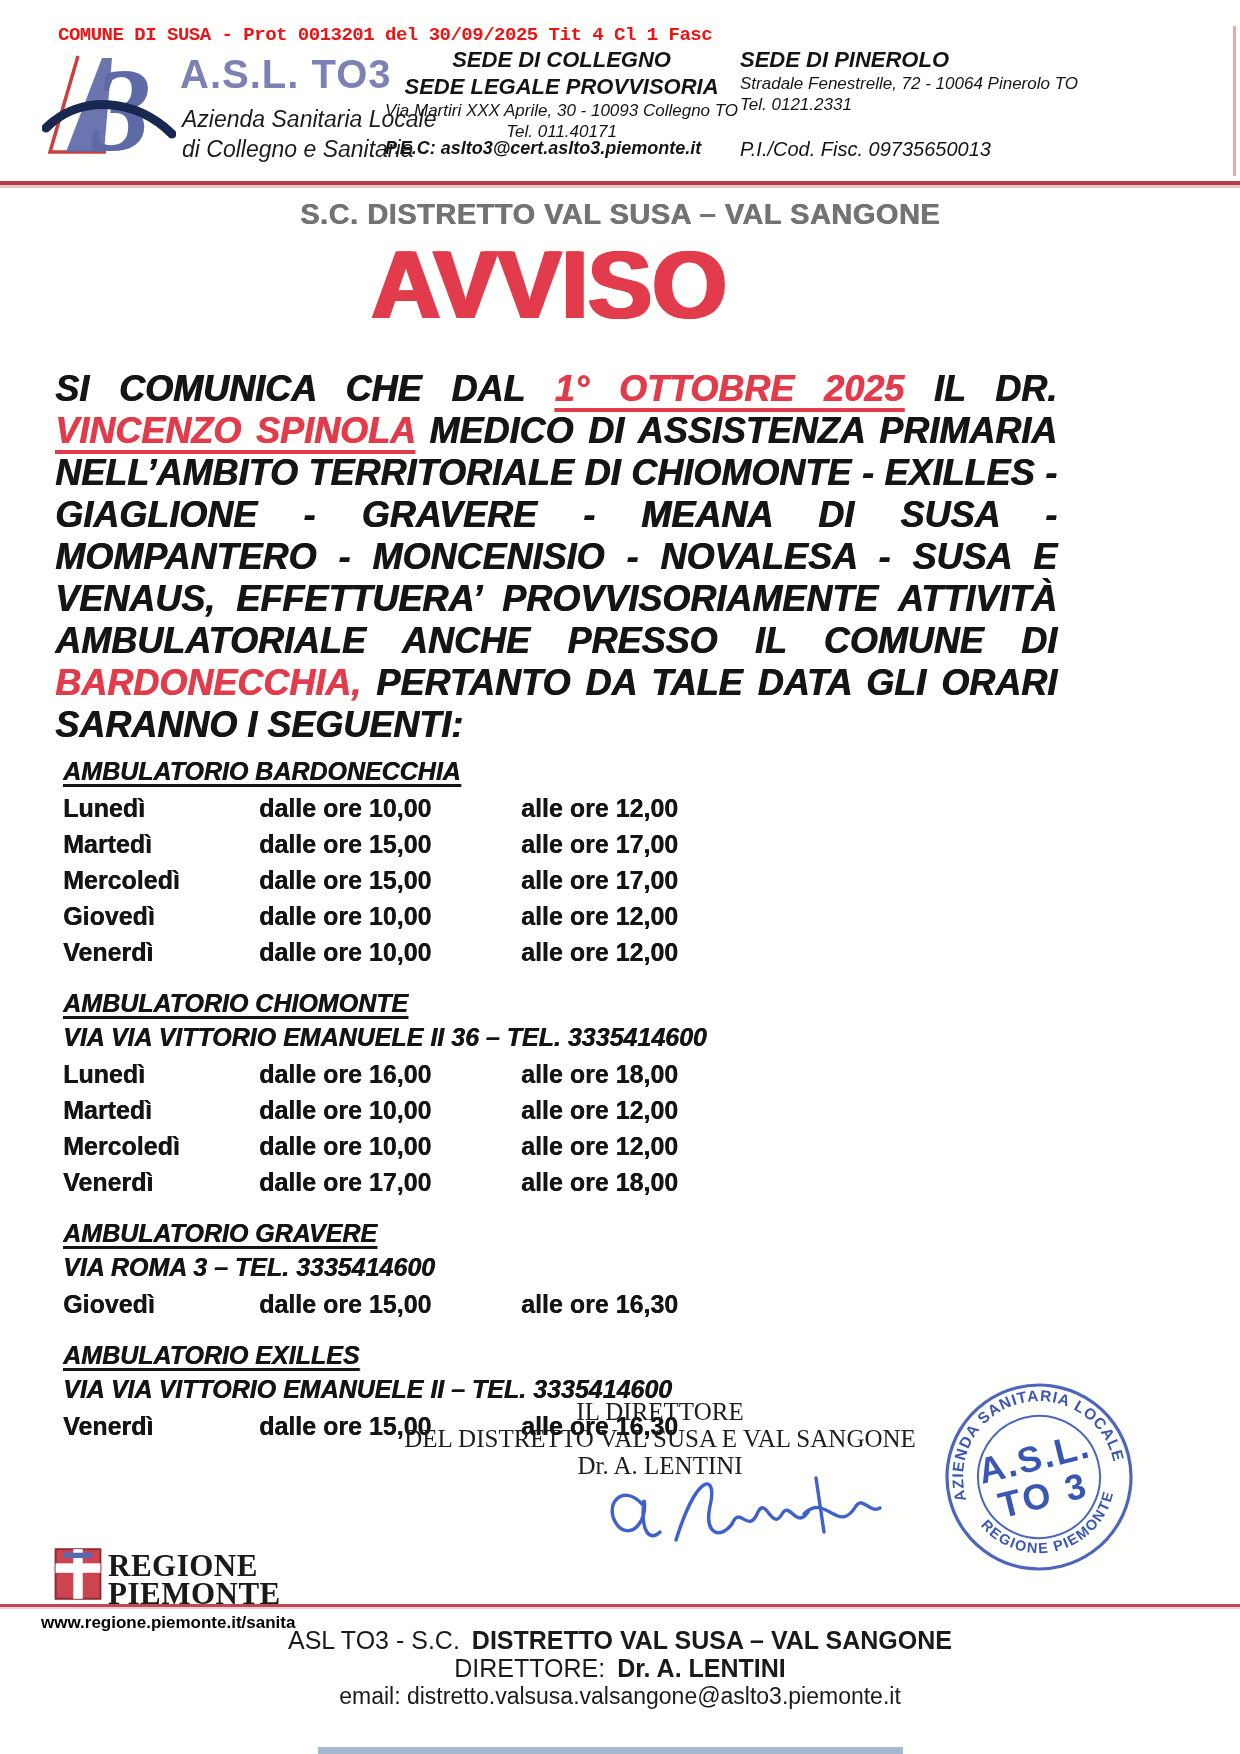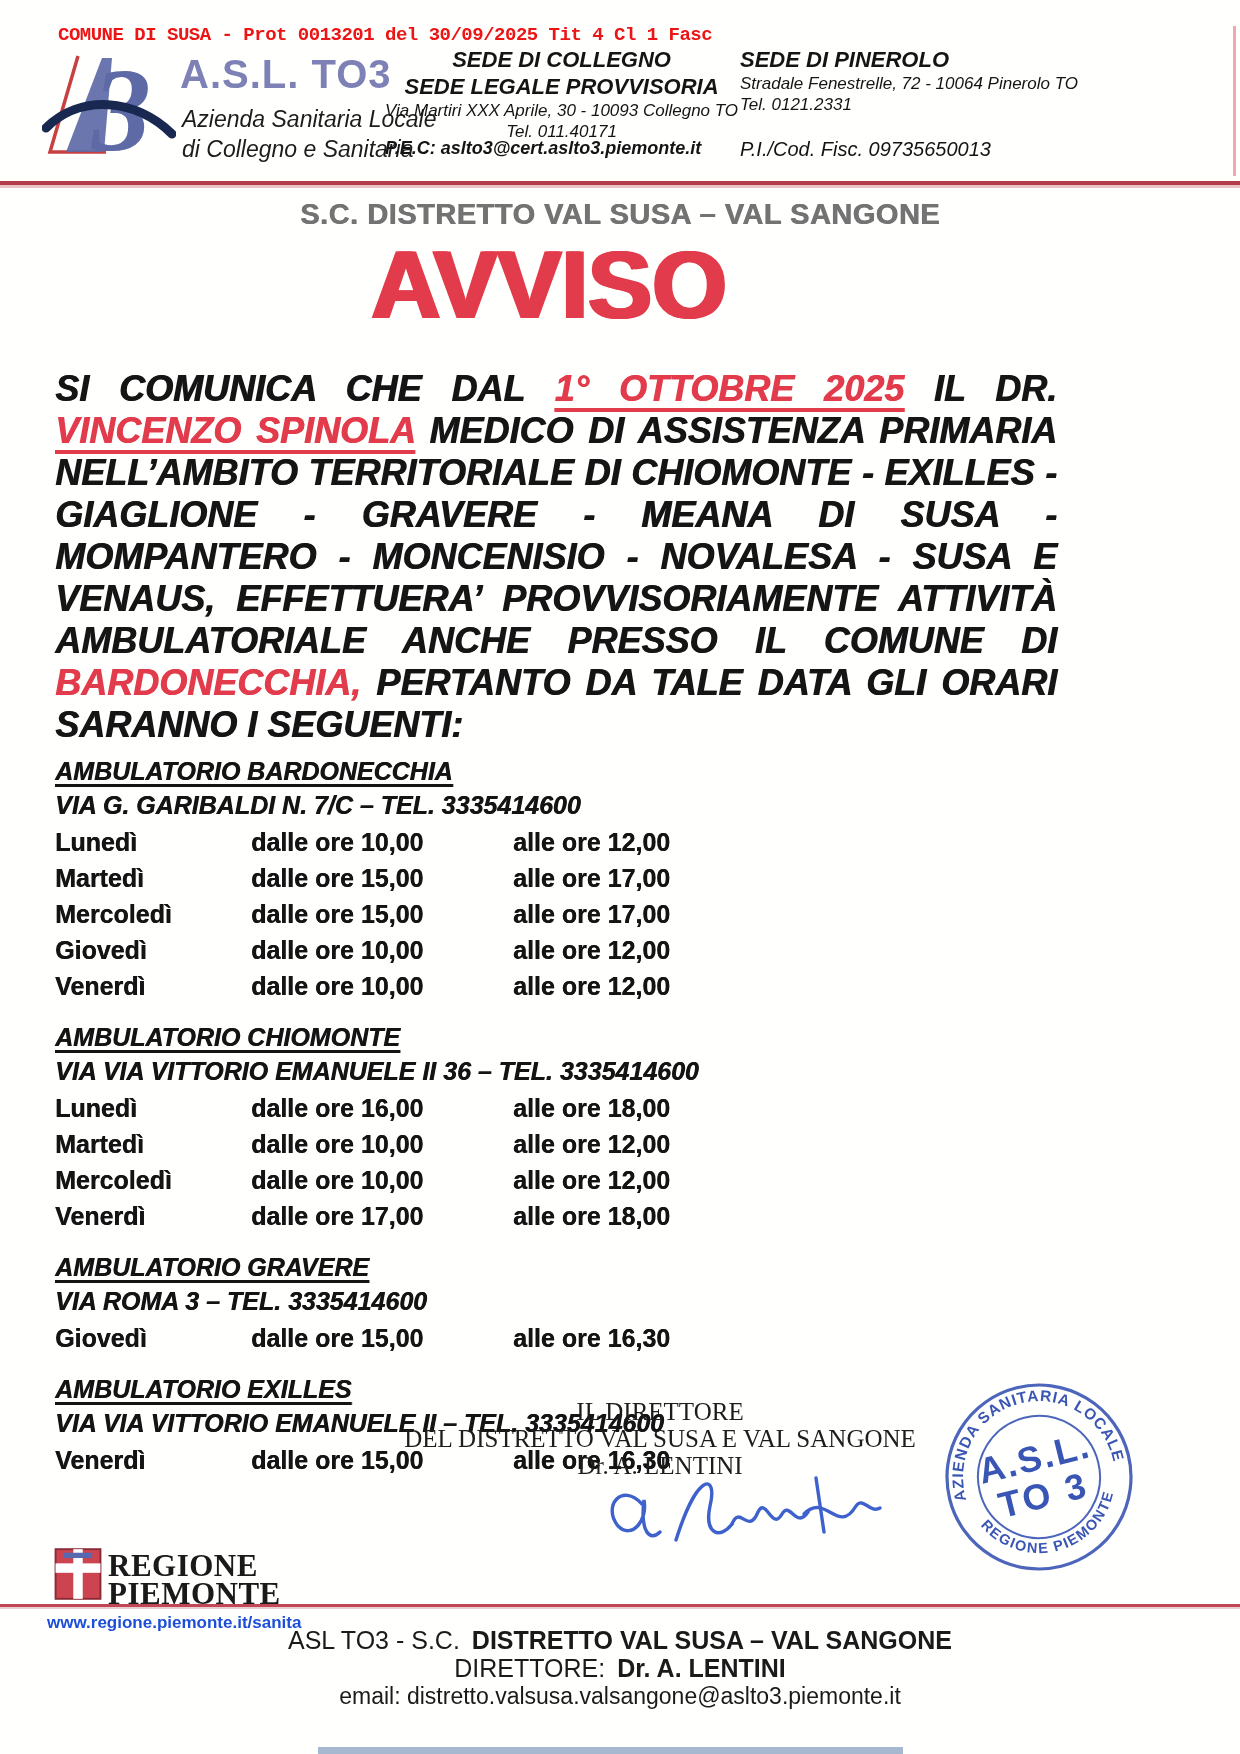--- a/index.html
+++ b/index.html
@@ -30,40 +30,40 @@
 
   .avviso{left:0;top:230px;width:1096px;text-align:center;font:700 96px "Liberation Sans",sans-serif;
           color:#e23b4b;text-shadow:3px 0 currentColor,-1px 0 currentColor;}
 
   .body-text{left:55px;top:332px;width:1002px;font:italic 700 36px/42px "Liberation Sans",sans-serif;
              color:#151515;text-align:justify;text-shadow:0.8px 0 currentColor;}
   .seg-red,.seg-red-underline{color:#e23b4b;}
   .seg-red-underline{text-decoration:underline;text-decoration-thickness:4px;text-underline-offset:7px;}
 
   .clinics{left:55px;top:756px;width:1080px;}
-  .clinic{margin:0 0 18px 0;}
+  .clinic{margin:0 0 18px 8px;}
   .clinic-title{font:italic 700 25px/30px "Liberation Sans",sans-serif;margin:0 0 4px 0;
                 text-decoration:underline;text-decoration-thickness:2.5px;text-underline-offset:4px;
                 text-shadow:0.5px 0 currentColor;}
   .clinic-address{font:italic 700 25px/30px "Liberation Sans",sans-serif;margin:0 0 4px 0;
                   text-shadow:0.5px 0 currentColor;}
   .sched-row{display:grid;grid-template-columns:196px 262px auto;
              font:700 25px/36px "Liberation Sans",sans-serif;text-shadow:0.4px 0 currentColor;}
 
   .sig-block{left:360px;top:1398px;width:600px;text-align:center;
              font:400 25px/27px "Liberation Serif",serif;color:#1d1d1d;}
   .signature-svg{left:580px;top:1452px;width:310px;height:130px;}
   .stamp-wrap{left:942px;top:1380px;width:194px;height:194px;transform:rotate(-14deg);}
 
   .footer-logo{left:54px;top:1548px;display:flex;align-items:flex-start;}
   .shield{width:48px;height:52px;}
   .region-name{font:700 31px/28px "Liberation Serif",serif;letter-spacing:0.5px;padding:4px 0 8px 6px;color:#1a1a1a;}
 
   .footer-line{left:0;top:1604px;width:1240px;height:3px;background:#c04854;box-shadow:0 2px 0 #e9ced1;}
-  .website{left:47px;top:1613px;font:700 17px "Liberation Sans",sans-serif;color:#1d4ed8;}
+  .website{left:41px;top:1613px;font:700 17px "Liberation Sans",sans-serif;color:#000000;}
 
   .footer-center{left:0;top:1626px;width:1240px;text-align:center;font:400 25px/28px "Liberation Sans",sans-serif;color:#1a1a1a;}
   .footer-center .b{font-weight:700;margin-left:12px;}
   .footer-center .email-line{font-size:23px;}
 
   .bottom-bar{left:318px;top:1747px;width:585px;height:7px;background:#a6b8cf;}
 </style>
 </head>
 <body>
 
@@ -103,21 +103,20 @@
   <div class="abs sep"></div>
 
   <div class="abs division">S.C. DISTRETTO VAL SUSA – VAL SANGONE</div>
   <div class="abs avviso">AVVISO</div>
 
   <p class="abs body-text"><span class="seg-black">SI COMUNICA CHE DAL </span><span class="seg-red-underline">1° OTTOBRE 2025</span><span class="seg-black"> IL DR. </span><span class="seg-red-underline">VINCENZO SPINOLA</span><span class="seg-black"> MEDICO DI ASSISTENZA PRIMARIA NELL’AMBITO TERRITORIALE DI CHIOMONTE - EXILLES - GIAGLIONE - GRAVERE - MEANA DI SUSA - MOMPANTERO - MONCENISIO - NOVALESA - SUSA E VENAUS, EFFETTUERA’ PROVVISORIAMENTE ATTIVITÀ AMBULATORIALE ANCHE PRESSO IL COMUNE DI </span><span class="seg-red">BARDONECCHIA,</span><span class="seg-black"> PERTANTO DA TALE DATA GLI ORARI SARANNO I SEGUENTI:</span></p>
 
   <div class="abs clinics">
     <section class="clinic">
       <h3 class="clinic-title">AMBULATORIO BARDONECCHIA</h3>
-      <div class="clinic-address">VIA G. GARIBALDI N. 7/C – TEL. 3335414600</div>
       <div class="clinic-rows">
           <div class="sched-row">
             <div class="cell cell-day">Lunedì</div>
             <div class="cell cell-from">dalle ore 10,00</div>
             <div class="cell cell-to">alle ore 12,00</div>
           </div>
           <div class="sched-row">
             <div class="cell cell-day">Martedì</div>
             <div class="cell cell-from">dalle ore 15,00</div>
             <div class="cell cell-to">alle ore 17,00</div>

